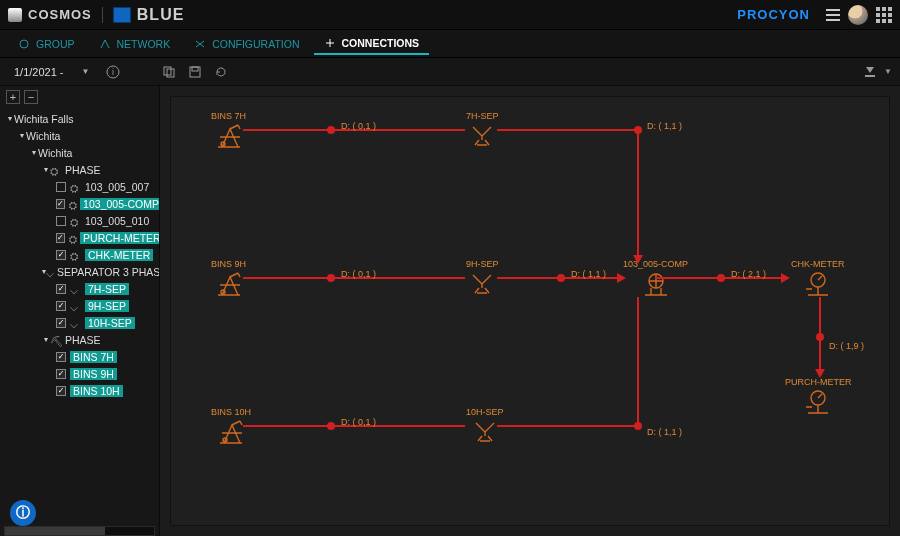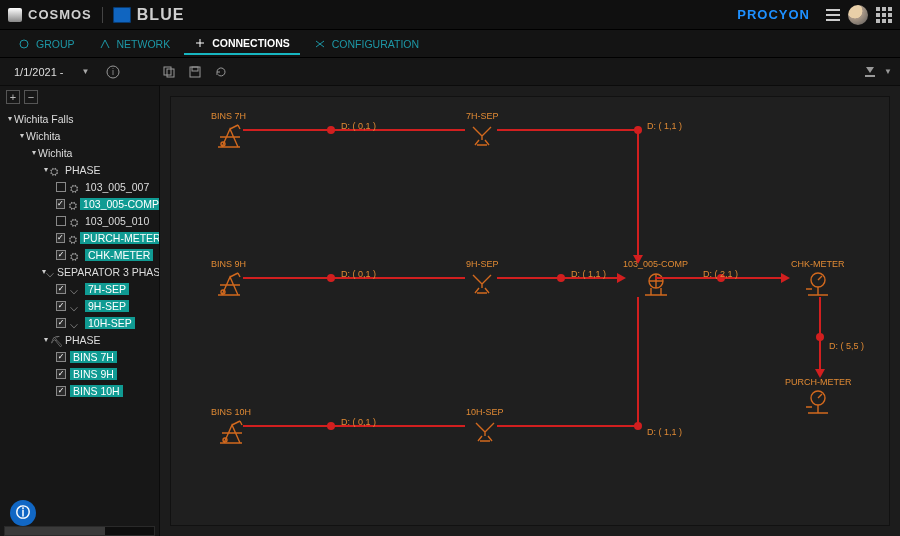--- a/index.html
+++ b/index.html
@@ -114,31 +114,31 @@
           <circle cx="6" cy="6" r="4" stroke="#1d97a6" fill="none"></circle>
         </svg></span>
     <span>GROUP</span>
   </div>
   <div class="tab">
     <span class="ico"><svg width="12" height="12">
           <path d="M2 10L6 2L10 10" stroke="#1d97a6" fill="none"></path>
         </svg></span>
     <span>NETWORK</span>
   </div>
+  <div class="tab">
+    <span class="ico"><svg width="12" height="12">
+          <path d="M2 3l8 6M2 9l8-6" stroke="#1d97a6" fill="none"></path>
+        </svg></span>
+    <span>CONFIGURATION</span>
+  </div>
   <div class="tab active">
     <span class="ico"><svg width="12" height="12">
           <path d="M2 6h8M6 2v8" stroke="#fff" fill="none"></path>
         </svg></span>
     <span>CONNECTIONS</span>
-  </div>
-  <div class="tab">
-    <span class="ico"><svg width="12" height="12">
-          <path d="M2 3l8 6M2 9l8-6" stroke="#1d97a6" fill="none"></path>
-        </svg></span>
-    <span>CONFIGURATION</span>
   </div>
 </div>
 
 <div class="tbar">
   <div class="date">
     <span>1/1/2021 -</span>
     <span class="caret">▼</span>
   </div>
   <span class="tico">
       <svg width="14" height="14">
@@ -369,34 +369,34 @@
       <div class="edge h" style="left:72px;top:180px;width:222px"></div>
       <div class="edot" style="left:160px;top:181px"></div>
       <div class="elabel" style="left:170px;top:172px">D: ( 0,1 )</div>
       <div class="edge h" style="left:326px;top:180px;width:124px"></div>
       <div class="arrow r" style="left:446px;top:176px"></div>
       <div class="edot" style="left:390px;top:181px"></div>
       <div class="elabel" style="left:400px;top:172px">D: ( 1,1 )</div>
       <div class="edge h" style="left:484px;top:180px;width:130px"></div>
       <div class="arrow r" style="left:610px;top:176px"></div>
       <div class="edot" style="left:550px;top:181px"></div>
-      <div class="elabel" style="left:532px;top:172px">D: ( 2,1 )</div>
+      <div class="elabel" style="left:560px;top:172px">D: ( 2,1 )</div>
 
       <div class="edge h" style="left:72px;top:328px;width:222px"></div>
       <div class="edot" style="left:160px;top:329px"></div>
       <div class="elabel" style="left:170px;top:320px">D: ( 0,1 )</div>
       <div class="edge h" style="left:326px;top:328px;width:142px"></div>
       <div class="edge v" style="left:466px;top:200px;height:130px"></div>
       <div class="edot" style="left:467px;top:329px"></div>
       <div class="elabel" style="left:476px;top:330px">D: ( 1,1 )</div>
 
       <div class="edge v" style="left:648px;top:200px;height:76px"></div>
       <div class="arrow d" style="left:644px;top:272px"></div>
       <div class="edot" style="left:649px;top:240px"></div>
-      <div class="elabel" style="left:658px;top:244px">D: ( 5,5 )</div>
+      <div class="elabel" style="left:658px;top:244px">D: ( 1,9 )</div>
 
     </div>
   </div>
 </div>
 
 <div class="help">
   <span>ⓘ</span>
 </div>
 
 </body></html>

